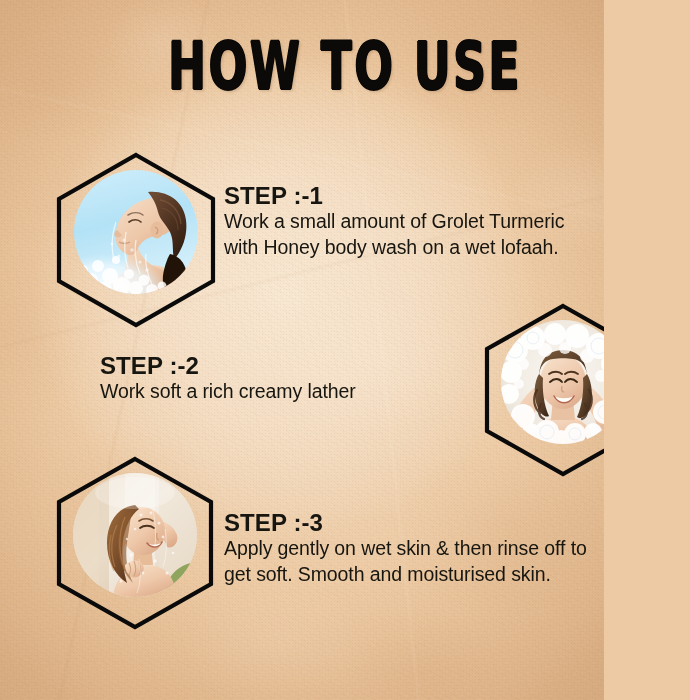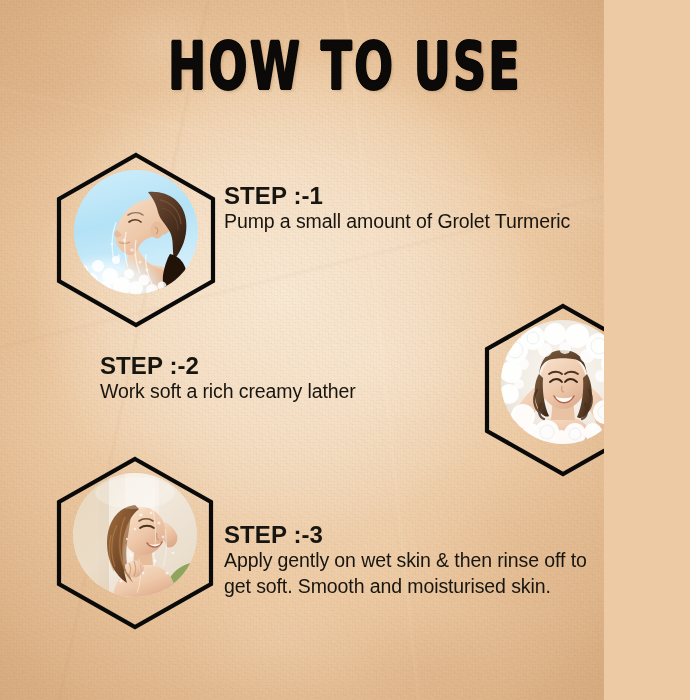--- a/index.html
+++ b/index.html
@@ -244,21 +244,22 @@
           <circle cx="73" cy="100" r="1.7"></circle>
             <circle cx="38" cy="74" r="1.4"></circle>
         </g>
       </svg>
     </div>
   </div>
 
   <div class="step-text align-left" style="left:224px; top:183px; width:384px;">
     <div class="step-label">STEP :-1</div>
     <div class="step-body">
-      <span class="line">Pump a small amount of Grolet Turmeric</span>
+      <span class="line">Work a small amount of Grolet Turmeric</span>
+      <span class="line">with Honey body wash on a wet lofaah.</span>
     </div>
   </div>
 
   <div class="hex-wrap" style="left:484px; top:303px; width:158px; height:174px;">
     <svg class="hex-svg" width="158" height="174" viewBox="0 0 158 174">
       <polygon points="79,3 155,46 155,128 79,171 3,128 3,46" fill="none" stroke="#0a0a0a" stroke-width="4.2" stroke-linejoin="miter"></polygon>
     </svg>
     <div class="photo-circle" style="left:17px; top:17px; width:124px; height:124px;">
       <svg width="124" height="124" viewBox="0 0 124 124">
         <defs>
@@ -446,21 +447,21 @@
         <g stroke="#ffffff" stroke-width="1.1" fill="none" opacity=".40">
           <path d="M80 36 C82 48 84 60 82 72"></path>
           <path d="M92 56 C94 68 94 82 90 94"></path>
           <path d="M66 86 C68 98 68 110 64 120"></path>
         </g>
         <ellipse cx="62" cy="20" rx="40" ry="16" fill="#ffffff" opacity=".25"></ellipse>
       </svg>
     </div>
   </div>
 
-  <div class="step-text align-left" style="left:224px; top:522px; width:392px;">
+  <div class="step-text align-left" style="left:224px; top:510px; width:392px;">
     <div class="step-label">STEP :-3</div>
     <div class="step-body">
       <span class="line">Apply gently on wet skin &amp; then rinse off to</span>
       <span class="line">get soft. Smooth and moisturised skin.</span>
     </div>
   </div>
 
 </div>
 
 </body></html>

